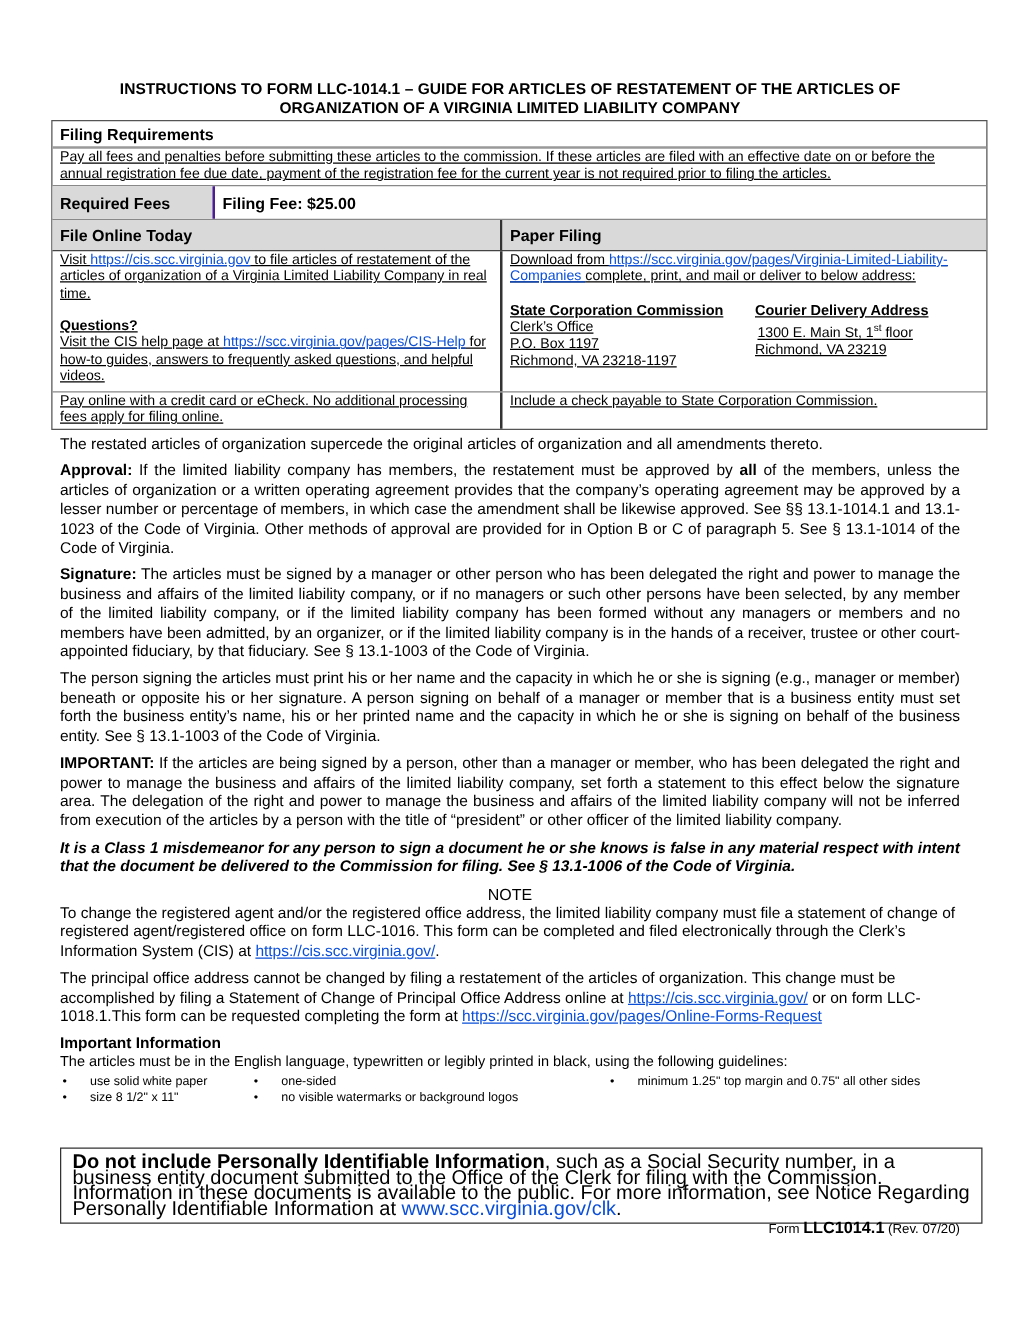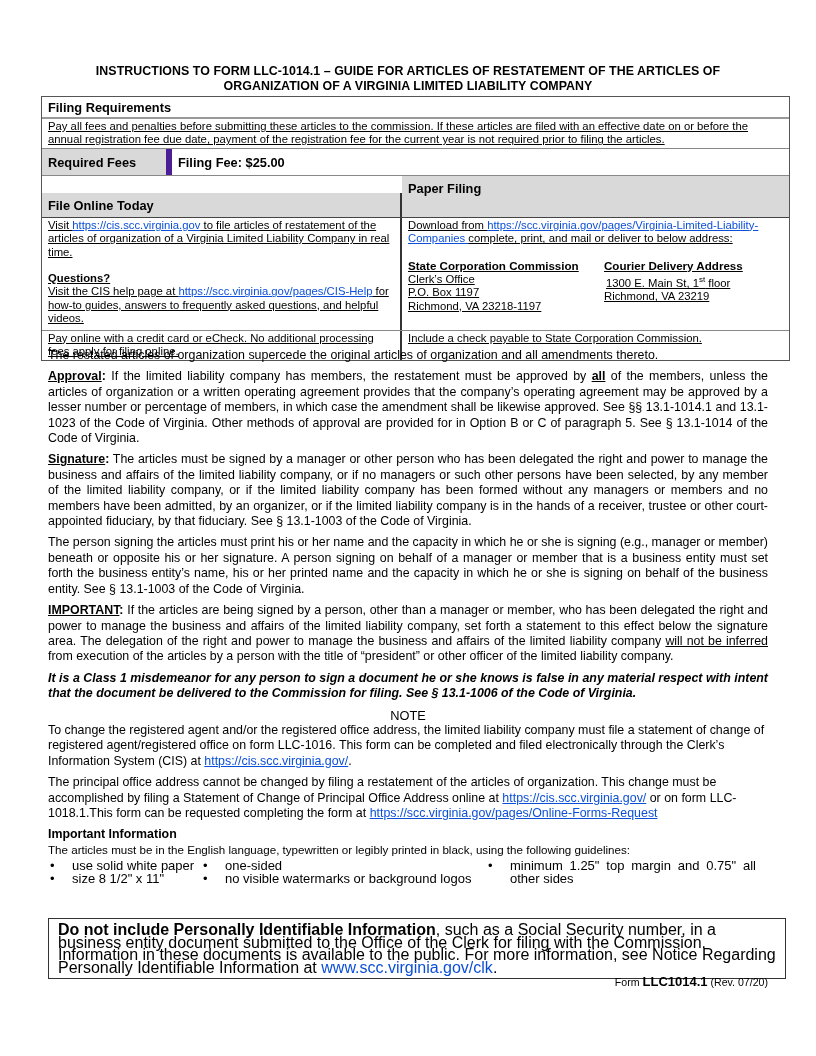--- a/index.html
+++ b/index.html
@@ -28,40 +28,40 @@
     position: absolute; left: 41px; top: 96px; width: 749px;
     border: 1px solid #555;
   }
   .row { display: flex; border-top: 1px solid #888; }
   .row:first-child { border-top: none; }
   .cell { font-size: 11.3px; line-height: 13.4px; padding: 1px 6px; text-decoration: underline; }
   .hdr { font-size: 12.8px; font-weight: bold; padding: 4px 6px; }
   .gray { background: #d9d9d9; }
   .col-l { width: 360px; border-right: 2px solid #333; }
   .col-r { flex: 1; }
-  .fee-l { width: 130px; border-right: 6px solid #4c1d95; }
+  .fee-l { width: 130px; border-right: 2px solid #4c1d95; }
   .fee-r { flex: 1; }
 
   .addr { display: flex; margin-top: 13px; }
   .addr .a1 { width: 196px; }
   .addr .a2 { flex: 1; }
   .addr b, .cell b.q { font-size: 11.6px; }
 
   
   .body {
     position: absolute; left: 48px; top: 348px; width: 720px;
     font-size: 12.4px; line-height: 15.4px; text-align: justify;
   }
   .body p { margin-bottom: 6px; }
-  .u { text-decoration: underline; }
+  .u { }
   .note-title { text-align: center; font-size: 12.8px; margin: 0 0 0; }
   .imp-title { font-weight: bold; font-size: 12.4px; margin-top: 4px; }
   .small { font-size: 11.6px; line-height: 14px; }
 
-  .guides { display: flex; font-size: 13px; line-height: 13.6px; margin-top: 2px; }
+  .guides { display: flex; font-size: 10px; line-height: 13.6px; margin-top: 2px; }
   .guides ul { list-style: none; }
   .guides li { position: relative; padding-left: 24px; }
   .guides li::before { content: "\2022"; position: absolute; left: 2px; }
   .g1 { width: 153px; }
   .g2 { width: 285px; }
   .g3 { width: 270px; }
 
   .pii {
     position: absolute; left: 48px; top: 918px; width: 738px;
     border: 1px solid #333; padding: 5px 9px 4px 9px;
@@ -89,21 +89,21 @@
     <div class="hdr" style="padding:3px 6px 2px 6px;">Filing Requirements</div>
   </div>
   <div class="row" style="border-top:2px solid #999;">
     <div class="cell" style="padding:1px 6px 1px 6px;">Pay all fees and penalties before submitting these articles to the commission. If these articles are filed with an effective date on or before the annual registration fee due date, payment of the registration fee for the current year is not required prior to filing the articles.</div>
   </div>
   <div class="row">
     <div class="hdr gray fee-l" style="padding:6px 6px 5px 6px;">Required Fees</div>
     <div class="hdr fee-r" style="padding:6px 6px 5px 6px;">Filing Fee: $25.00</div>
   </div>
   <div class="row">
-    <div class="hdr gray col-l" style="padding:5px 0 4px 6px;margin-top:17px;">File Online Today</div>
+    <div class="hdr gray col-l" style="padding:5px 0 4px 6px;">File Online Today</div>
     <div class="hdr gray col-r" style="padding:5px 6px 4px 6px;">Paper Filing</div>
   </div>
   <div class="row" style="border-top:1px solid #444;">
     <div class="cell col-l" style="padding:1px 6px 1px 6px; height:112px;">
       <div>
         <span>Visit </span><a href="#">https://cis.scc.virginia.gov</a><span> to file articles of restatement of the articles of organization of a Virginia Limited Liability Company in real time.</span>
       </div>
       <div style="margin-top:13px; font-weight:bold;">Questions?</div>
       <div>
         <span>Visit the CIS help page at </span><a href="#">https://scc.virginia.gov/pages/CIS-Help</a><span> for how-to guides, answers to frequently asked questions, and helpful videos.</span>

